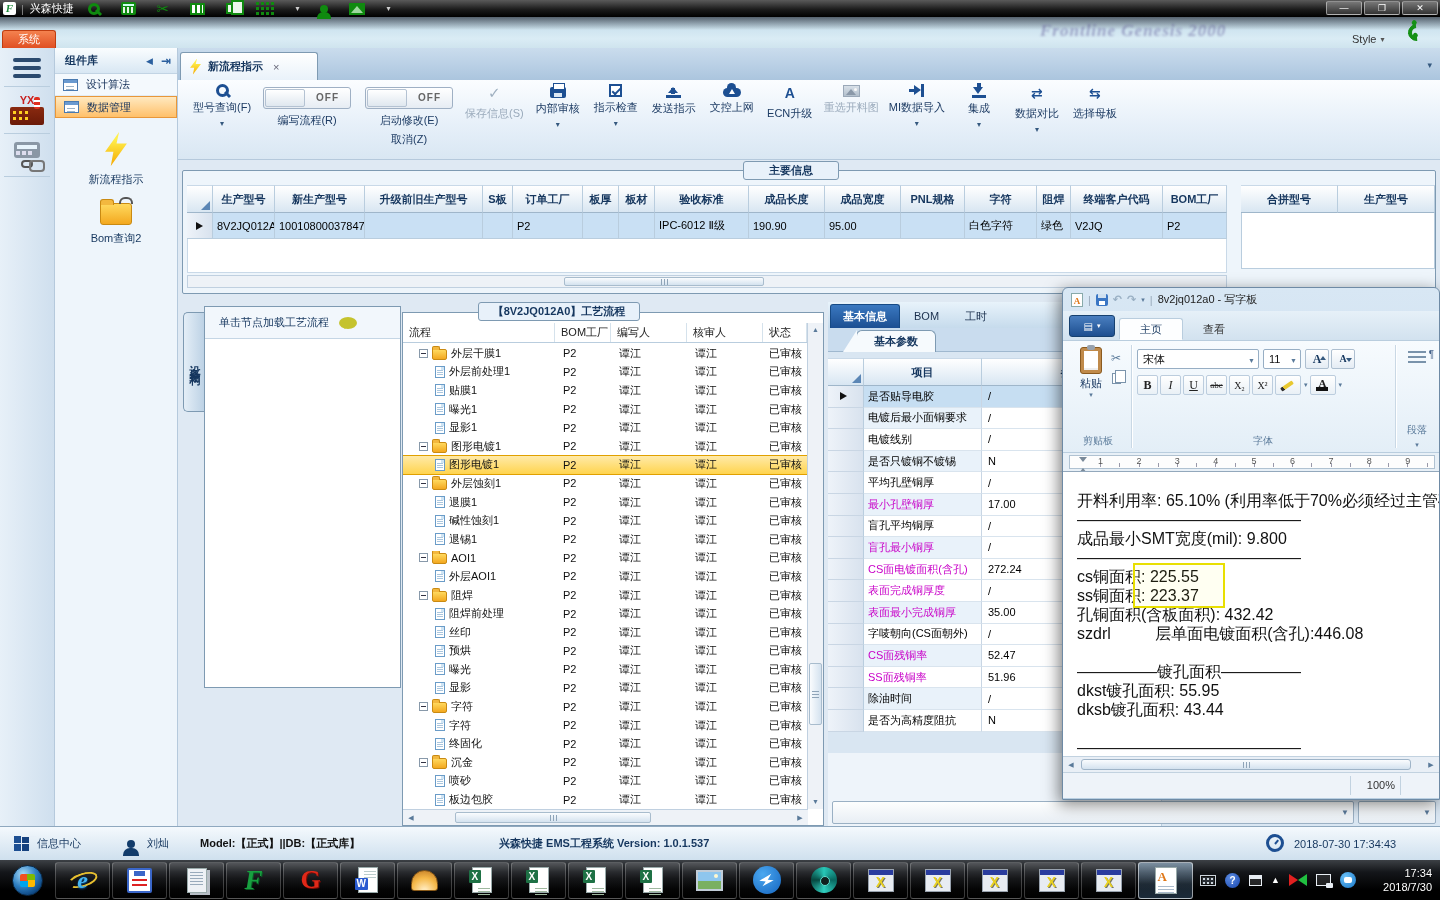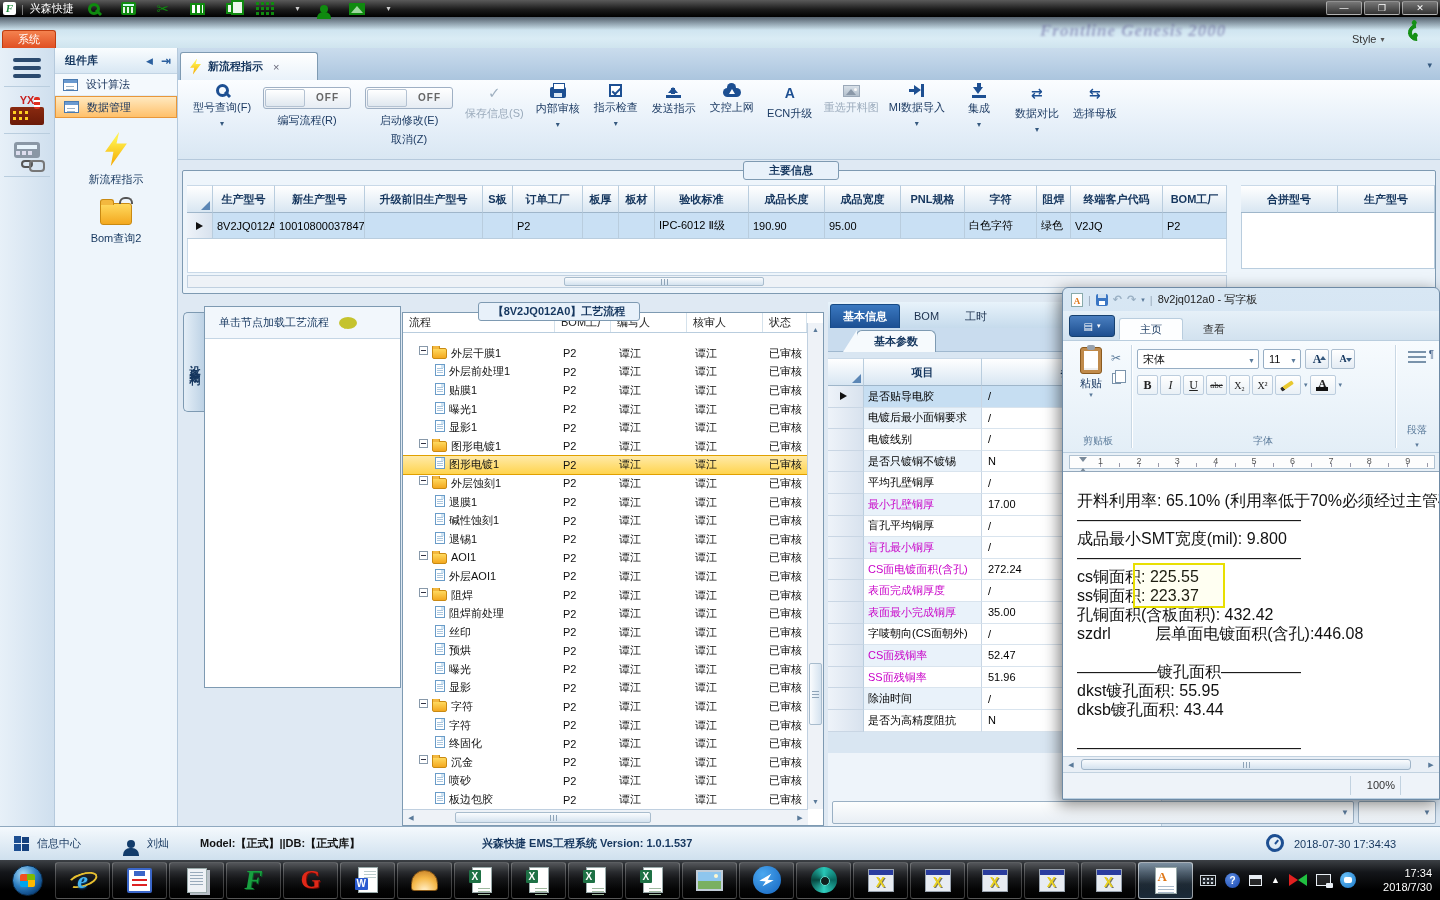--- a/index.html
+++ b/index.html
@@ -142,27 +142,27 @@
 
 .devtab{position:absolute;left:5px;top:264px;width:21px;height:100px;background:linear-gradient(90deg,#e4eef7,#bdd2e5);border:1px solid #7e9ab2;border-right:none;border-radius:5px 0 0 5px;writing-mode:vertical-rl;text-align:center;letter-spacing:3px;color:#15365e;font-weight:bold;line-height:19px}
 .devpanel{position:absolute;left:26px;top:258px;width:197px;height:382px;border:1px solid #7e9ab2;background:#fff}
 .devhead{height:32px;background:#f2f7fc;border-bottom:1px solid #c5d6e5;display:flex;align-items:center;gap:10px;padding-left:14px}
 .i-bubble{width:18px;height:12px;background:#c5c32e;border-radius:50%;position:relative;flex:none}
 .i-bubble::after{content:"";position:absolute;left:2px;bottom:-4px;border:4px solid transparent;border-top:6px solid #c5c32e;transform:rotate(18deg)}
 
 
 .flowtab{position:absolute;left:300px;top:254px;width:162px;height:19px;background:#e8f1fa;border:1px solid #7e9ab2;border-radius:3px;text-align:center;line-height:17px;font-weight:bold;z-index:2}
 .flowpanel{position:absolute;left:224px;top:264px;width:422px;height:514px;border:1px solid #7e9ab2;background:#fff;overflow:hidden}
-.fheader{position:absolute;left:0;top:0;height:20px;display:flex;border-bottom:1px solid #b9cdde;color:#222;font-weight:normal;width:452px}
+.fheader{position:absolute;left:0;top:10px;height:20px;display:flex;border-bottom:1px solid #b9cdde;color:#222;font-weight:normal;width:452px}
 .fheader div{border-right:1px solid #d5e2ec;padding-left:6px;display:flex;align-items:center;overflow:hidden;white-space:nowrap}
 .frows{position:absolute;left:0;top:31px;width:404px;height:465px;overflow:hidden}
 .frow{display:flex;height:18.6px;align-items:center;position:relative}
 .frow.fsel{background:linear-gradient(#ffeaa8,#ffd44e);outline:1px solid #e0a000;z-index:1}
 .fcell{overflow:hidden;white-space:nowrap;flex:none;color:#111}
-.ftree{width:152px;display:flex;align-items:flex-start;gap:4px;padding-left:16px;background:repeating-linear-gradient(180deg,transparent 0 2px,transparent 2px 4px)}
+.ftree{width:152px;display:flex;align-items:center;gap:4px;padding-left:16px;background:repeating-linear-gradient(180deg,transparent 0 2px,transparent 2px 4px)}
 .ftree.fchild{padding-left:32px}
 .fw2{width:56px;padding-left:8px}.fw3{width:76px;padding-left:8px}.fw4{width:76px;padding-left:8px}.fw5{width:44px;padding-left:6px}
 .i-exp{width:9px;height:9px;border:1px solid #8899aa;background:#fff;position:relative;flex:none}
 .i-exp::before{content:"";position:absolute;left:1px;top:3px;width:5px;height:1px;background:#334}
 .i-folder{width:15px;height:11px;background:linear-gradient(#ffd95e,#f3a81f);border:1px solid #c98a12;border-radius:1px 2px 2px 2px;position:relative;flex:none;margin-top:2px}
 .i-folder::before{content:"";position:absolute;left:-1px;top:-4px;width:6px;height:3px;background:#f3b83f;border:1px solid #c98a12;border-bottom:none;border-radius:2px 2px 0 0}
 .i-file{width:10px;height:12px;background:#fff;border:1px solid #6a9cc8;position:relative;flex:none}
 .i-file::before{content:"";position:absolute;right:0;top:0;width:3px;height:3px;background:#cfe4f4}
 .i-file::after{content:"";position:absolute;left:1px;top:3px;width:6px;height:1px;background:#aac6de;box-shadow:0 2px 0 #aac6de,0 4px 0 #aac6de}
 .fvscroll{position:absolute;right:0;top:10px;width:16px;height:486px;background:#eef2f7;border-left:1px solid #c0d0e0}
@@ -263,21 +263,21 @@
 
 
 .sbar{position:absolute;left:0;top:826px;width:1440px;height:34px;background:linear-gradient(#f4f9fd,#cfe0ee);border-top:1px solid #8fa8bf;display:flex;align-items:center;z-index:20}
 .sb-grid{width:15px;height:15px;margin-left:14px;background:#1d4f92;box-shadow:inset -8px 0 0 #15417e;position:relative;flex:none}
 .sb-grid::after{content:"";position:absolute;left:0;top:7px;width:15px;height:1px;background:#e8f0f8;box-shadow:7px -7px 0 #e8f0f8,-0px 0 0 #e8f0f8}
 .sb-grid::before{content:"";position:absolute;left:7px;top:0;width:1px;height:15px;background:#e8f0f8}
 .sb-user{width:8px;height:8px;background:#123c6b;border-radius:50%;margin-left:46px;position:relative;flex:none}
 .sb-user::after{content:"";position:absolute;left:-4px;top:8px;width:16px;height:8px;background:#123c6b;border-radius:7px 7px 0 0}
 .sb-t1{margin-left:8px}
 .sb-model{position:absolute;left:200px;color:#111;font-weight:bold}
-.sb-brand{position:absolute;left:482px;color:#15365e;font-weight:bold}
+.sb-brand{position:absolute;left:499px;color:#15365e;font-weight:bold}
 .sb-clockico{position:absolute;left:1266px;top:7px;width:18px;height:18px;border:3px solid #1d4f92;border-radius:50%}
 .sb-clockico::after{content:"";position:absolute;left:5px;top:2px;width:2px;height:5px;background:#1d4f92;transform-origin:bottom;transform:rotate(40deg)}
 .sb-dt{position:absolute;left:1294px}
 
 
 .task{position:absolute;left:0;top:860px;width:1440px;height:40px;background:linear-gradient(180deg,#3c4045,#14161a 30%,#000 75%);display:flex;align-items:center;z-index:30}
 .orb{width:54px;height:40px;display:flex;align-items:center;justify-content:center}
 .orbc{width:31px;height:31px;border-radius:50%;background:radial-gradient(circle at 35% 28%,#aadcf8,#2e7fc2 45%,#0a3f78 80%,#062a52);border:1px solid #0a2a48;display:flex;align-items:center;justify-content:center}
 .orbflag{width:15px;height:13px;border-radius:2px;background:conic-gradient(#7fba00 0 25%,#ffb900 0 50%,#00a4ef 0 75%,#f25022 0)}
 .titem{width:55px;height:37px;margin:0 1px;border:1px solid rgba(255,255,255,.22);border-radius:3px;background:linear-gradient(rgba(255,255,255,.16),rgba(255,255,255,.04) 45%,rgba(0,0,0,.12));display:flex;align-items:center;justify-content:center}

